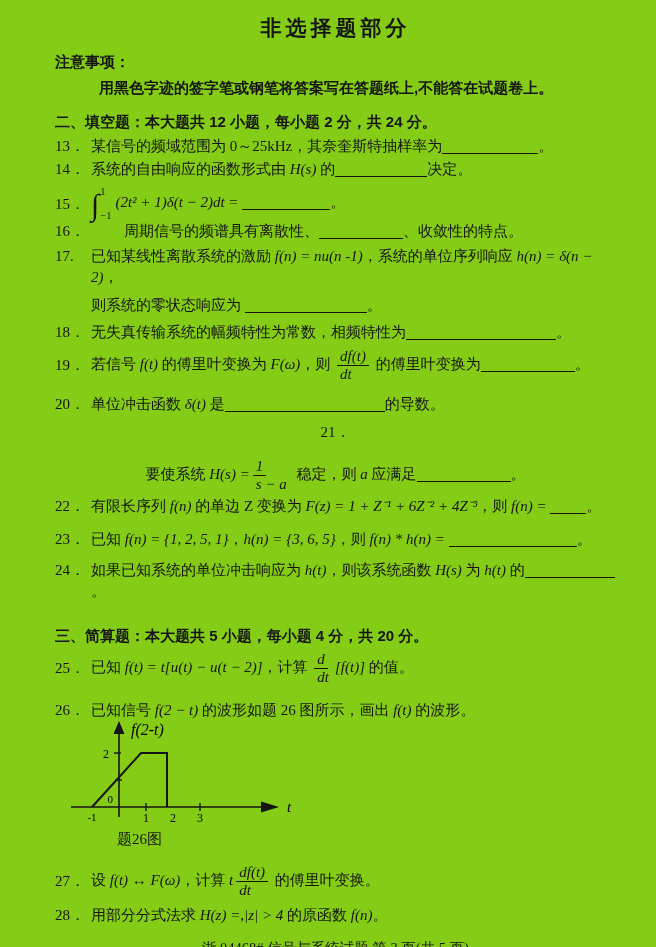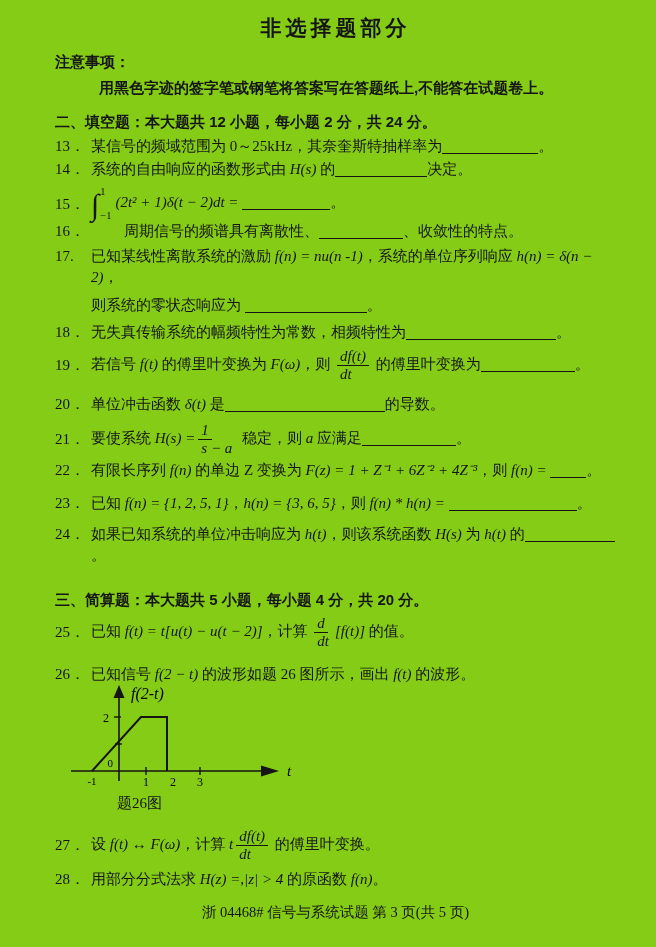--- a/index.html
+++ b/index.html
@@ -89,21 +89,21 @@
           <span class="top">df(t)</span>
           <span class="bot">dt</span>
         </span><span> 的傅里叶变换为</span><span class="bl" style="width:94px"></span><span>。</span></span>
   </div>
 
   <div class="q" style="margin-top:10px;">
     <span class="qn">20．</span>
     <span class="qb"><span>单位冲击函数 </span><span class="m">δ(t)</span><span> 是</span><span class="bl" style="width:160px"></span><span>的导数。</span></span>
   </div>
 
-  <div class="q qf" style="margin-top:7px;">
+  <div class="q qf" style="margin-top:7px;flex-direction:column;">
     <span class="qn">21．</span>
     <span class="qb"><span>要使系统 </span><span class="m">H(s) =</span><span class="frac">
           <span class="top">1</span>
           <span class="bot">s − a</span>
         </span><span> 稳定，则 </span><span class="m">a</span><span> 应满足</span><span class="bl" style="width:94px"></span><span>。</span></span>
   </div>
 
   <div class="q" style="margin-top:3px;">
     <span class="qn">22．</span>
     <span class="qb"><span>有限长序列 </span><span class="m">f(n)</span><span> 的单边 Z 变换为 </span><span class="m">F(z) = 1 + Z⁻¹ + 6Z⁻² + 4Z⁻³</span><span>，则 </span><span class="m">f(n) =</span> <span class="bl" style="width:36px"></span><span>。</span></span>

